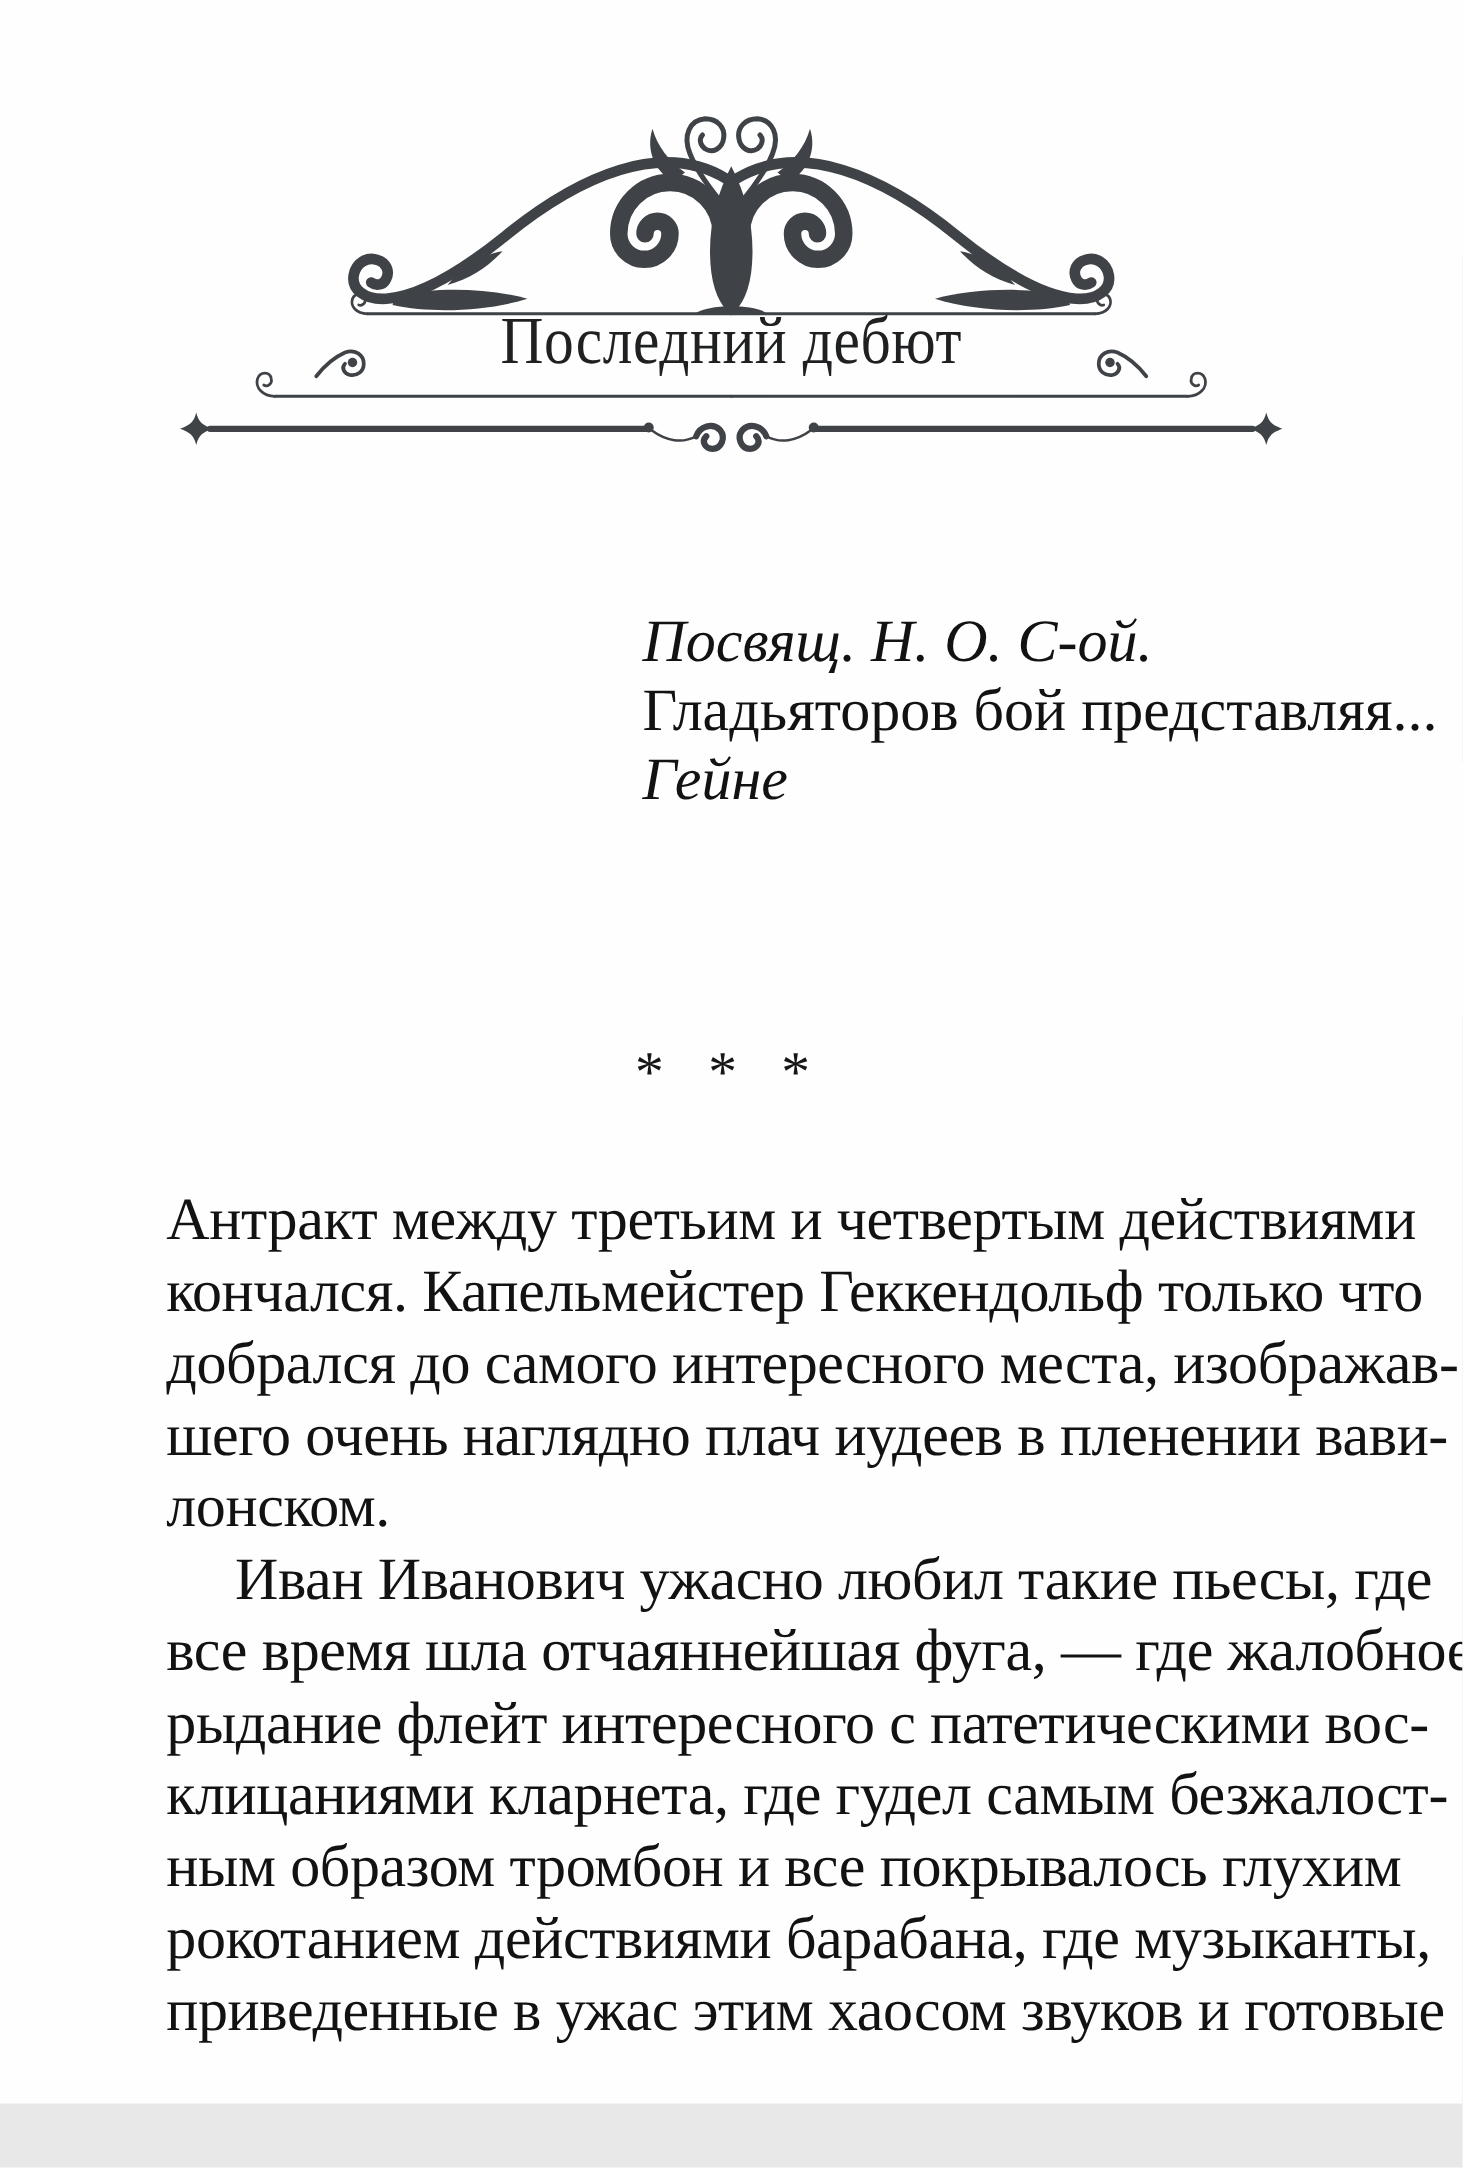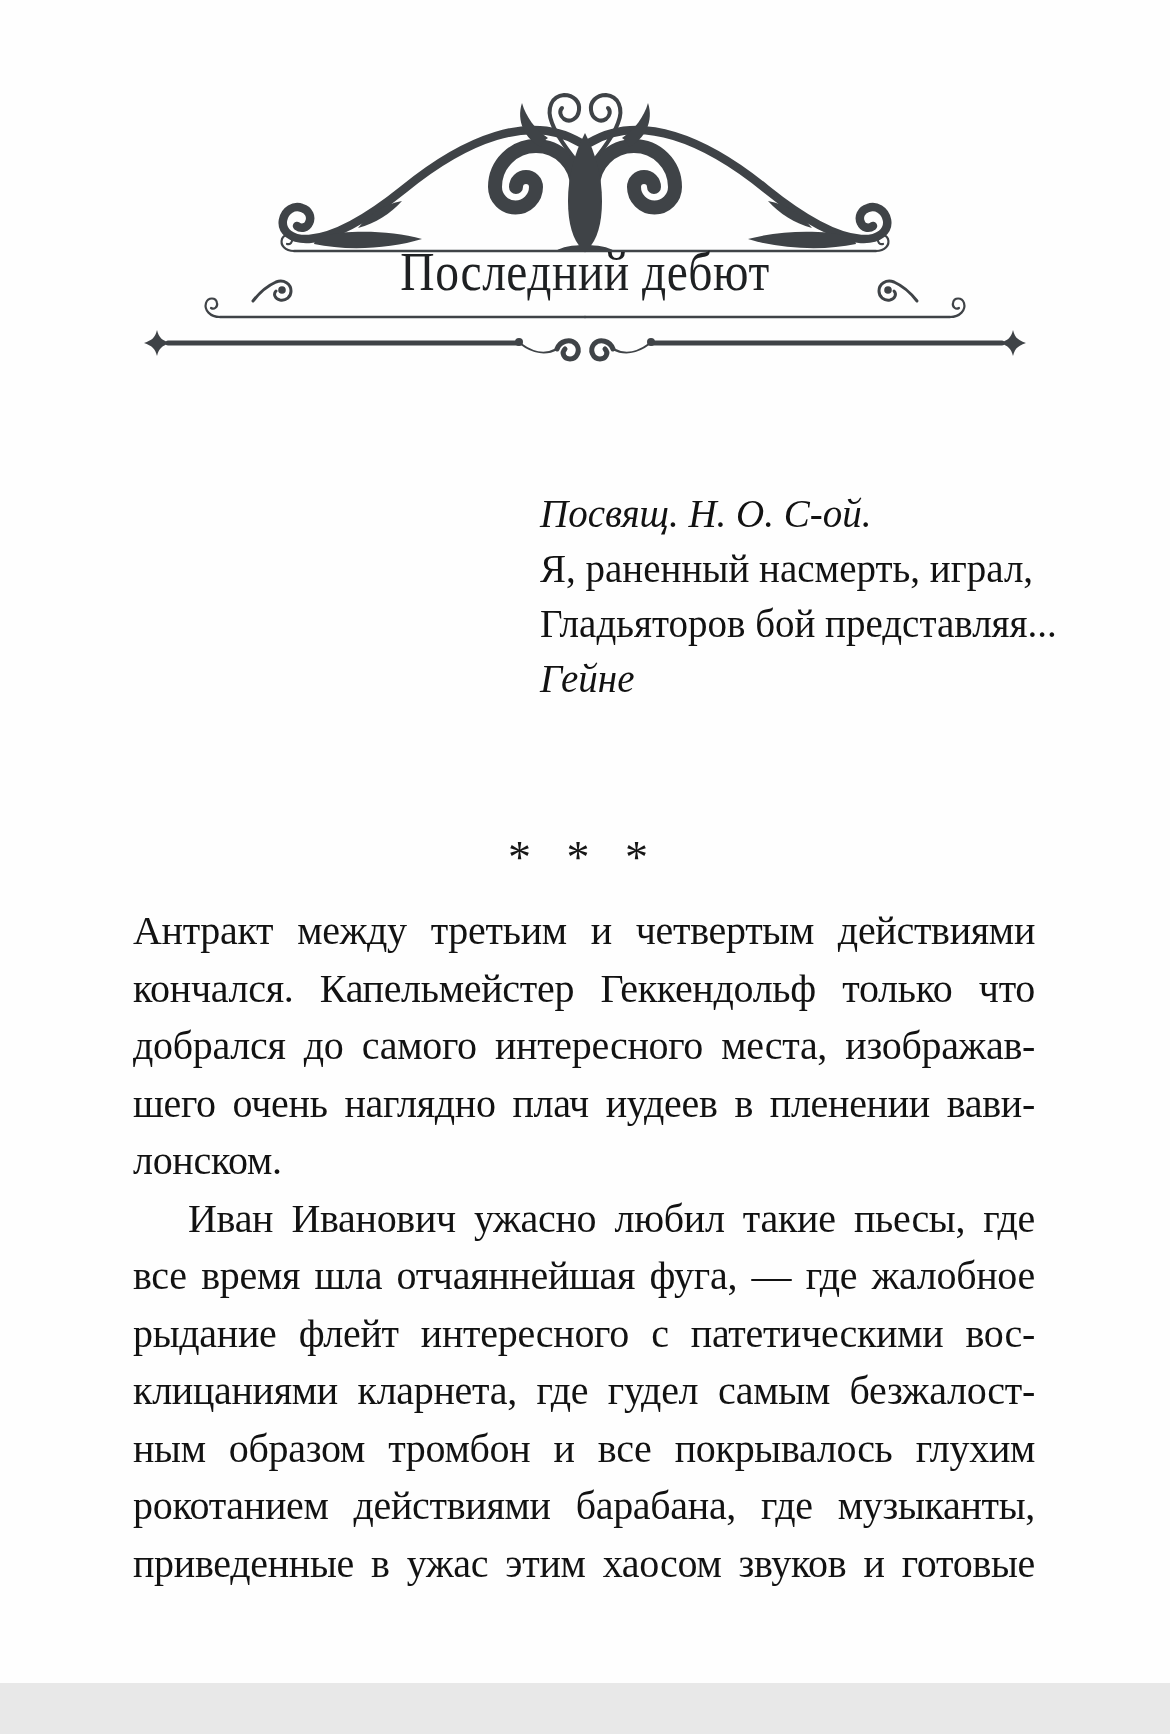--- a/index.html
+++ b/index.html
@@ -35,23 +35,23 @@
     font-size:49px;
     line-height:60px;
     color:#1e2022;
     letter-spacing:0.5px;
     transform:scale(0.97,1.10);
   }
   
   .epigraph{
     position:absolute;
     top:486px;
-    left:540px;
+    left:514px;
     width:517px;
-    font-size:39px;
+    font-size:48px;
     line-height:55px;
     white-space:nowrap;
   }
   .epigraph .dedication{font-style:italic;}
   .epigraph .attribution{
     font-style:italic;
     white-space:normal;
   }
   
   .separator{
@@ -60,24 +60,24 @@
     width:902px;
     text-align:center;
     font-size:46px;
     line-height:50px;
     letter-spacing:12px;
     color:#161616;
   }
   
   .body-text{
     position:absolute;
-    top:902px;
+    top:947px;
     left:133px;
     width:902px;
-    font-size:40px;
+    font-size:48px;
   }
   .body-line{
     height:57.5px;
     line-height:57.5px;
     white-space:nowrap;
     text-align:justify;
     text-align-last:justify;
     letter-spacing:-0.3px;
   }
   .body-line.no-justify{
@@ -127,21 +127,20 @@
     <use href="#orn-half" transform="translate(1170 0) scale(-1 1)"></use>
 
     <path fill="var(--orn)" d="M 585 133 C 596 154 602 177 602 201 C 602 224 597 240 588 249 L 582 249 C 573 240 568 224 568 201 C 568 177 574 154 585 133 Z"></path>
     <path fill="var(--orn)" d="M 556 251 C 566 243 604 243 614 251 Z"></path>
   </svg>
 
   <div class="chapter-title">Последний дебют</div>
 
   <div class="epigraph">
     <div class="dedication">Посвящ. Н. О. С-ой.</div>
-    <div class="verse-line">Я, раненный насмерть, играл,</div>
     <div class="verse-line">Гладьяторов бой представляя...</div>
     <div class="attribution">Гейне</div>
   </div>
 
   <div class="separator">* * *</div>
 
   <div class="body-text">
       <div class="body-line">Антракт между третьим и четвертым действиями</div>
       <div class="body-line">кончался. Капельмейстер Геккендольф только что</div>
       <div class="body-line">добрался до самого интересного места, изображав-</div>

